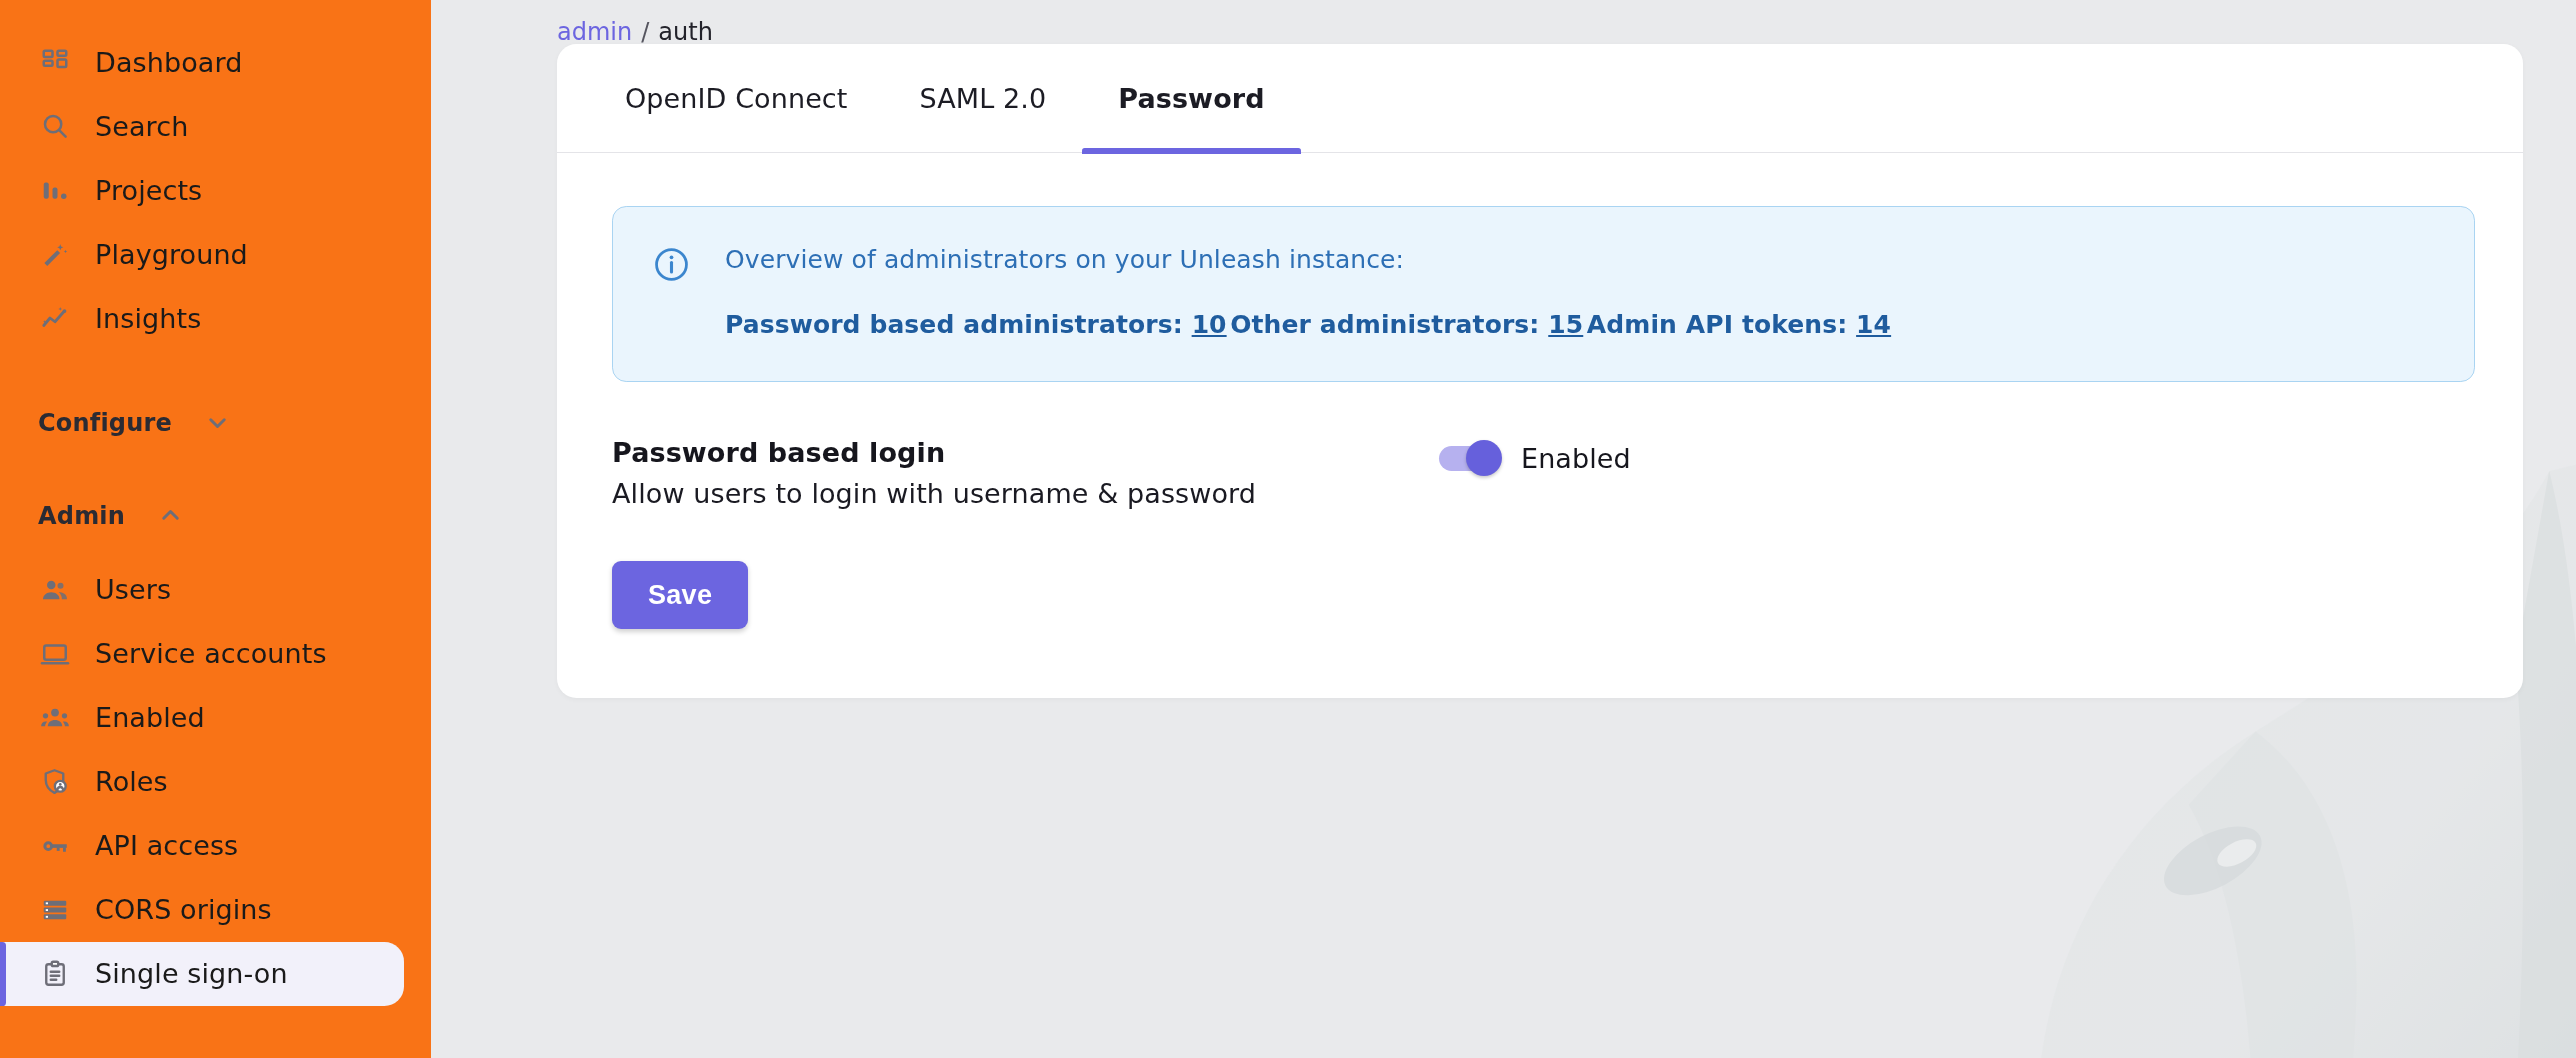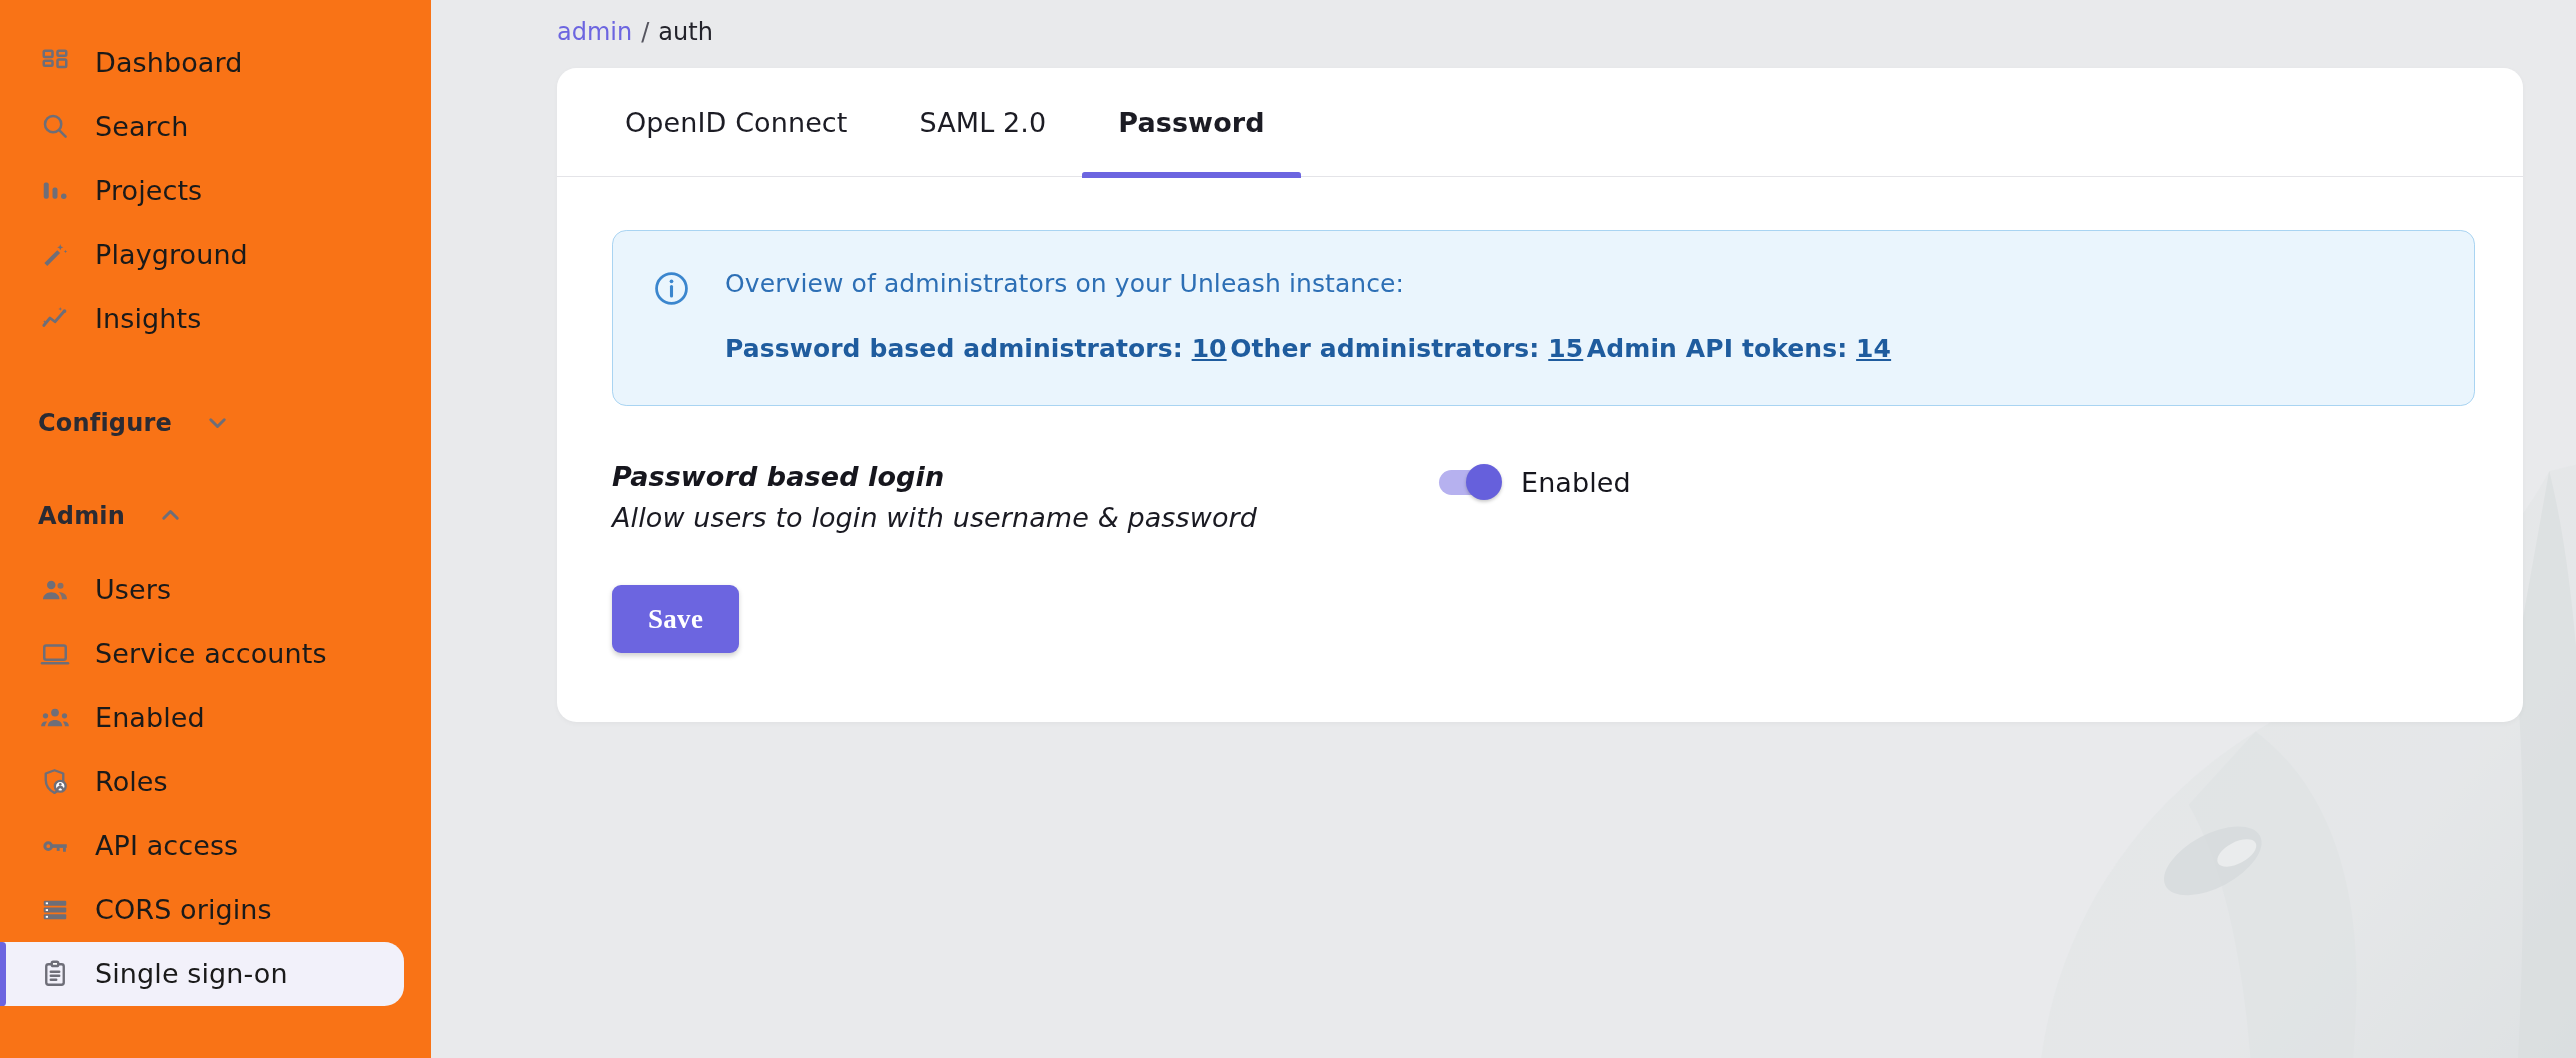--- a/index.html
+++ b/index.html
@@ -128,21 +128,21 @@
     gap: 9px;
     z-index: 2;
   }
   .breadcrumb .bc-link { color: #6c65e0; cursor: pointer; }
   .breadcrumb .bc-sep { color: #55555f; }
   .breadcrumb .bc-current { color: #23232b; }
 
   .card {
     position: absolute;
     left: 126px;
-    top: 68px;
+    top: 44px;
     width: 1966px;
     background: #ffffff;
     border-radius: 19.6px;
     box-shadow: 0 1.8px 5.3px rgba(0,0,0,0.035);
     z-index: 2;
   }
 
   .tabs {
     display: flex;
     height: 109px;
@@ -208,21 +208,21 @@
     text-decoration: underline;
     cursor: pointer;
     color: #1f5c9e;
   }
 
   .setting-row {
     display: flex;
     align-items: flex-start;
     margin-top: 55px;
   }
-  .setting-text { width: 827px; font-style: italic; }
+  .setting-text { width: 827px; }
   .setting-title {
     font-size: 27px;
     font-weight: bold;
     color: #16161d;
     margin-bottom: 10.7px;
     letter-spacing: 0.1px;
   }
   .setting-desc {
     font-size: 27px;
     color: #1a1a22;
@@ -271,21 +271,21 @@
     padding: 0 36px;
     min-width: 119px;
     background: #6c65e0;
     color: #ffffff;
     font-size: 27px;
     font-weight: bold;
     border: none;
     border-radius: 9px;
     cursor: pointer;
     box-shadow: 0 2.7px 5.3px rgba(0,0,0,0.18);
-    font-family: Liberation Serif, serif;
+    font-family: Liberation Sans, sans-serif;
     letter-spacing: 0.3px;
   }
 </style>
 </head>
 <body>
 
 <div class="app">
 
   <nav class="sidebar">
 

